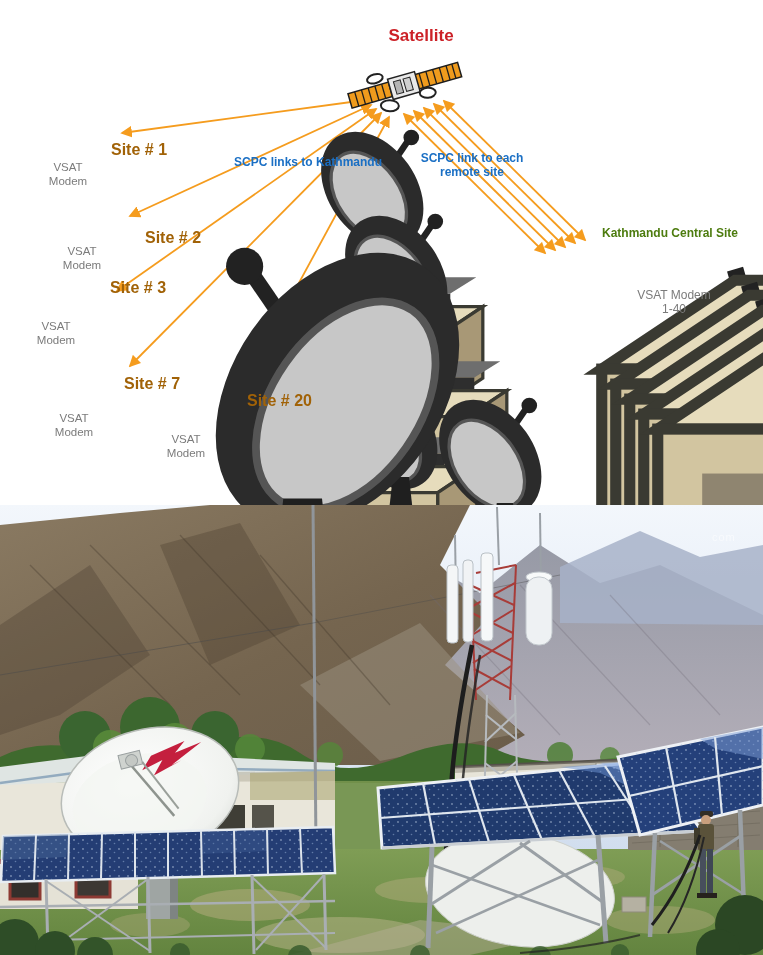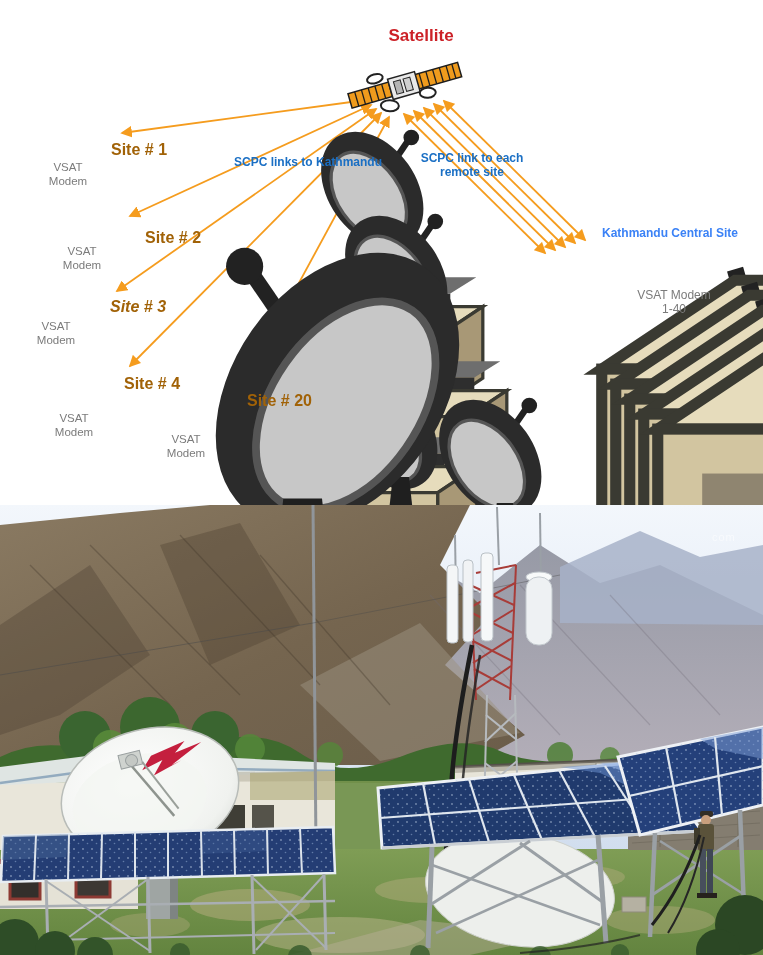--- a/index.html
+++ b/index.html
@@ -6,21 +6,21 @@
   .page{position:relative;width:763px;height:955px;background:#fff;overflow:hidden;
         font-family:"Liberation Sans",sans-serif;}
   
   .diagram{position:absolute;left:0;top:0;width:763px;height:505px;}
   .diagram svg{position:absolute;left:0;top:0;}
   .lbl{position:absolute;line-height:1.18;}
   .title{font-size:17px;font-weight:bold;color:var(--title,#cc2127);text-align:center;}
   .scpc{font-size:12px;font-weight:bold;color:var(--link-text,#1a6fc4);text-align:center;}
   .site-name{font-size:16px;font-weight:bold;color:#a16207;white-space:nowrap;}
   .modem-lbl{font-size:11.5px;color:#7b7b7b;text-align:center;margin-top:16px;}
-  .central-name{font-size:12px;font-weight:bold;color:#3b82f6;white-space:nowrap;}
+  .central-name{font-size:12px;font-weight:bold;color:#4d7c0f;white-space:nowrap;}
   .lk{stroke:var(--arrow,#f59c1e);stroke-width:1.8;fill:none;}
   .ah{fill:var(--arrow,#f59c1e);}
   
   .photo{position:absolute;left:0;top:505px;width:763px;height:450px;}
   .watermark{position:absolute;left:712px;top:531px;font-size:11px;color:rgba(255,255,255,.55);
              letter-spacing:1px;}
 </style>
 </head>
 <body>
 
@@ -136,22 +136,22 @@
     <div class="lbl title" style="left:356px;top:26px;width:130px;text-align:center;">Satellite</div>
 
     <div class="lbl scpc" style="left:228px;top:155px;width:160px;">SCPC links to Kathmandu</div>
     <div class="lbl scpc" style="left:412px;top:151px;width:120px;">
       <span>SCPC link to each</span><br>
       <span>remote site</span>
     </div>
 
     <div class="lbl site-name" style="left:111px;top:141px;">Site # 1</div>
     <div class="lbl site-name" style="left:138px;top:229px;margin-left:7px;">Site # 2</div>
-    <div class="lbl site-name" style="left:110px;top:298px;font-style:italic;">Site # 3</div>
-    <div class="lbl site-name" style="left:124px;top:375px;">Site # 4</div>
+    <div class="lbl site-name" style="left:110px;top:279px;">Site # 3</div>
+    <div class="lbl site-name" style="left:124px;top:375px;">Site # 7</div>
     <div class="lbl site-name" style="left:239px;top:392px;margin-left:8px;">Site # 20</div>
 
     <div class="lbl modem-lbl" style="left:40px;top:145px;width:56px;">VSAT Modem</div>
     <div class="lbl modem-lbl" style="left:54px;top:229px;width:56px;">VSAT Modem</div>
     <div class="lbl modem-lbl" style="left:28px;top:304px;width:56px;">VSAT Modem</div>
     <div class="lbl modem-lbl" style="left:46px;top:396px;width:56px;">VSAT Modem</div>
     <div class="lbl modem-lbl" style="left:158px;top:417px;width:56px;">VSAT Modem</div>
 
     <div class="lbl central-name" style="left:602px;top:226px;">Kathmandu Central Site</div>
     <div class="lbl modem-lbl" style="left:622px;top:272px;width:104px;font-size:12px;">

